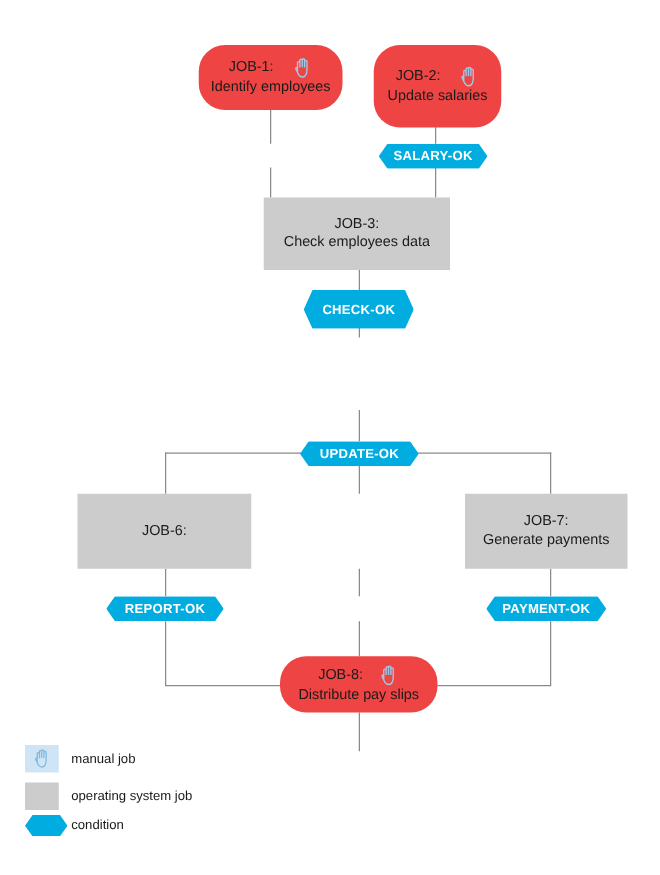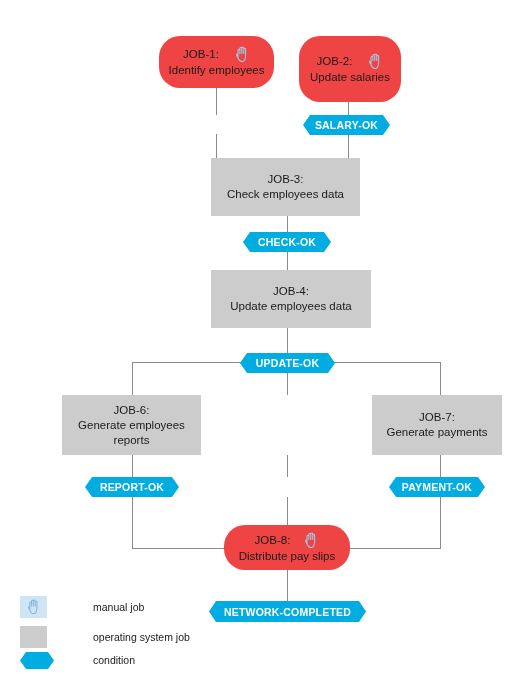--- a/index.html
+++ b/index.html
@@ -98,21 +98,20 @@
     top: 3px;
     width: 14px;
     height: 16px;
   }
   .legend-label {
     position: absolute;
     font-size: 10.5px;
     color: #1a1a1a;
     white-space: nowrap;
     line-height: 13px;
-    margin-left: 36px;
   }
 </style>
 </head>
 <body>
 
 <div id="canvas">
 
   <div class="line-v" style="left:216px; top:88px;  height:27px;"></div>
 
   <div class="line-v" style="left:216px; top:134px; height:24px;"></div>
@@ -172,28 +171,23 @@
       </span>
     </div>
     <span class="jline2">Update salaries</span>
   </div>
 
   <div class="job ossystem" style="left:211px; top:158px; width:149px; height:58px;">
     <span class="jline1">JOB-3:</span>
     <span class="jline2">Check employees data</span>
   </div>
 
-  <div class="job ossystem" style="left:211px; top:270px; width:160px; height:58px;">
-    <span class="jline1">JOB-4:</span>
-    <span class="jline2">Update employees data</span>
-  </div>
 
   <div class="job ossystem" style="left:62px; top:395px; width:139px; height:60px;">
     <span class="jline1">JOB-6:</span>
-    <span class="jline2 wrap" style="padding:0 8px;">Generate employees reports</span>
   </div>
 
 
   <div class="job ossystem" style="left:372px; top:395px; width:130px; height:60px;">
     <span class="jline1">JOB-7:</span>
     <span class="jline2">Generate  payments</span>
   </div>
 
   <div class="job manual" style="left:224px; top:525px; width:126px; height:45px;">
     <div class="row1" style="gap:14px;">
@@ -205,40 +199,37 @@
       </span>
     </div>
     <span class="jline2">Distribute pay slips</span>
   </div>
 
 
   <div class="cond" style="left:303px; top:115px; width:87px; height:20px;">
     <span>SALARY-OK</span>
   </div>
 
-  <div class="cond" style="left:243px; top:232px; width:88px; height:20px;">
+  <div class="cond" style="left:243px; top:232px; width:88px; height:31px;">
     <span>CHECK-OK</span>
   </div>
 
   <div class="cond" style="left:240px; top:353px; width:95px; height:20px;">
     <span>UPDATE-OK</span>
   </div>
 
   <div class="cond" style="left:85px; top:477px; width:94px; height:20px;">
     <span>REPORT-OK</span>
   </div>
 
 
   <div class="cond" style="left:389px; top:477px; width:96px; height:20px;">
     <span>PAYMENT-OK</span>
   </div>
 
-  <div class="cond" style="left:209px; top:601px; width:157px; height:21px;">
-    <span>NETWORK-COMPLETED</span>
-  </div>
 
   <div class="legend-swatch manual" style="left:20px; top:596px; width:27px; height:22px; position:absolute;">
     <span class="hand-icon-lg">
       <svg viewBox="0 0 15 17" width="14" height="16" aria-hidden="true">
         <path d="M3.0 11.5 L3.0 4.2 A0.95 0.95 0 0 1 4.9 4.2 L4.9 7.6 L4.9 2.2 A0.95 0.95 0 0 1 6.8 2.2 L6.8 7.4 L6.8 1.9 A0.95 0.95 0 0 1 8.7 1.9 L8.7 7.5 L8.7 3.2 A0.95 0.95 0 0 1 10.6 3.2 L10.6 9.0 C10.6 12.6 9.4 15.6 7.0 15.6 C5.0 15.6 4.0 14.2 3.2 12.4 L1.6 9.0 A0.95 0.95 0 0 1 3.0 8.0 Z" fill="none" stroke="#7fb9de" stroke-width="1.1" stroke-linejoin="round"></path>
       </svg>
     </span>
   </div>
   <div class="legend-label" style="left:57px; top:601px;">manual job</div>
 

